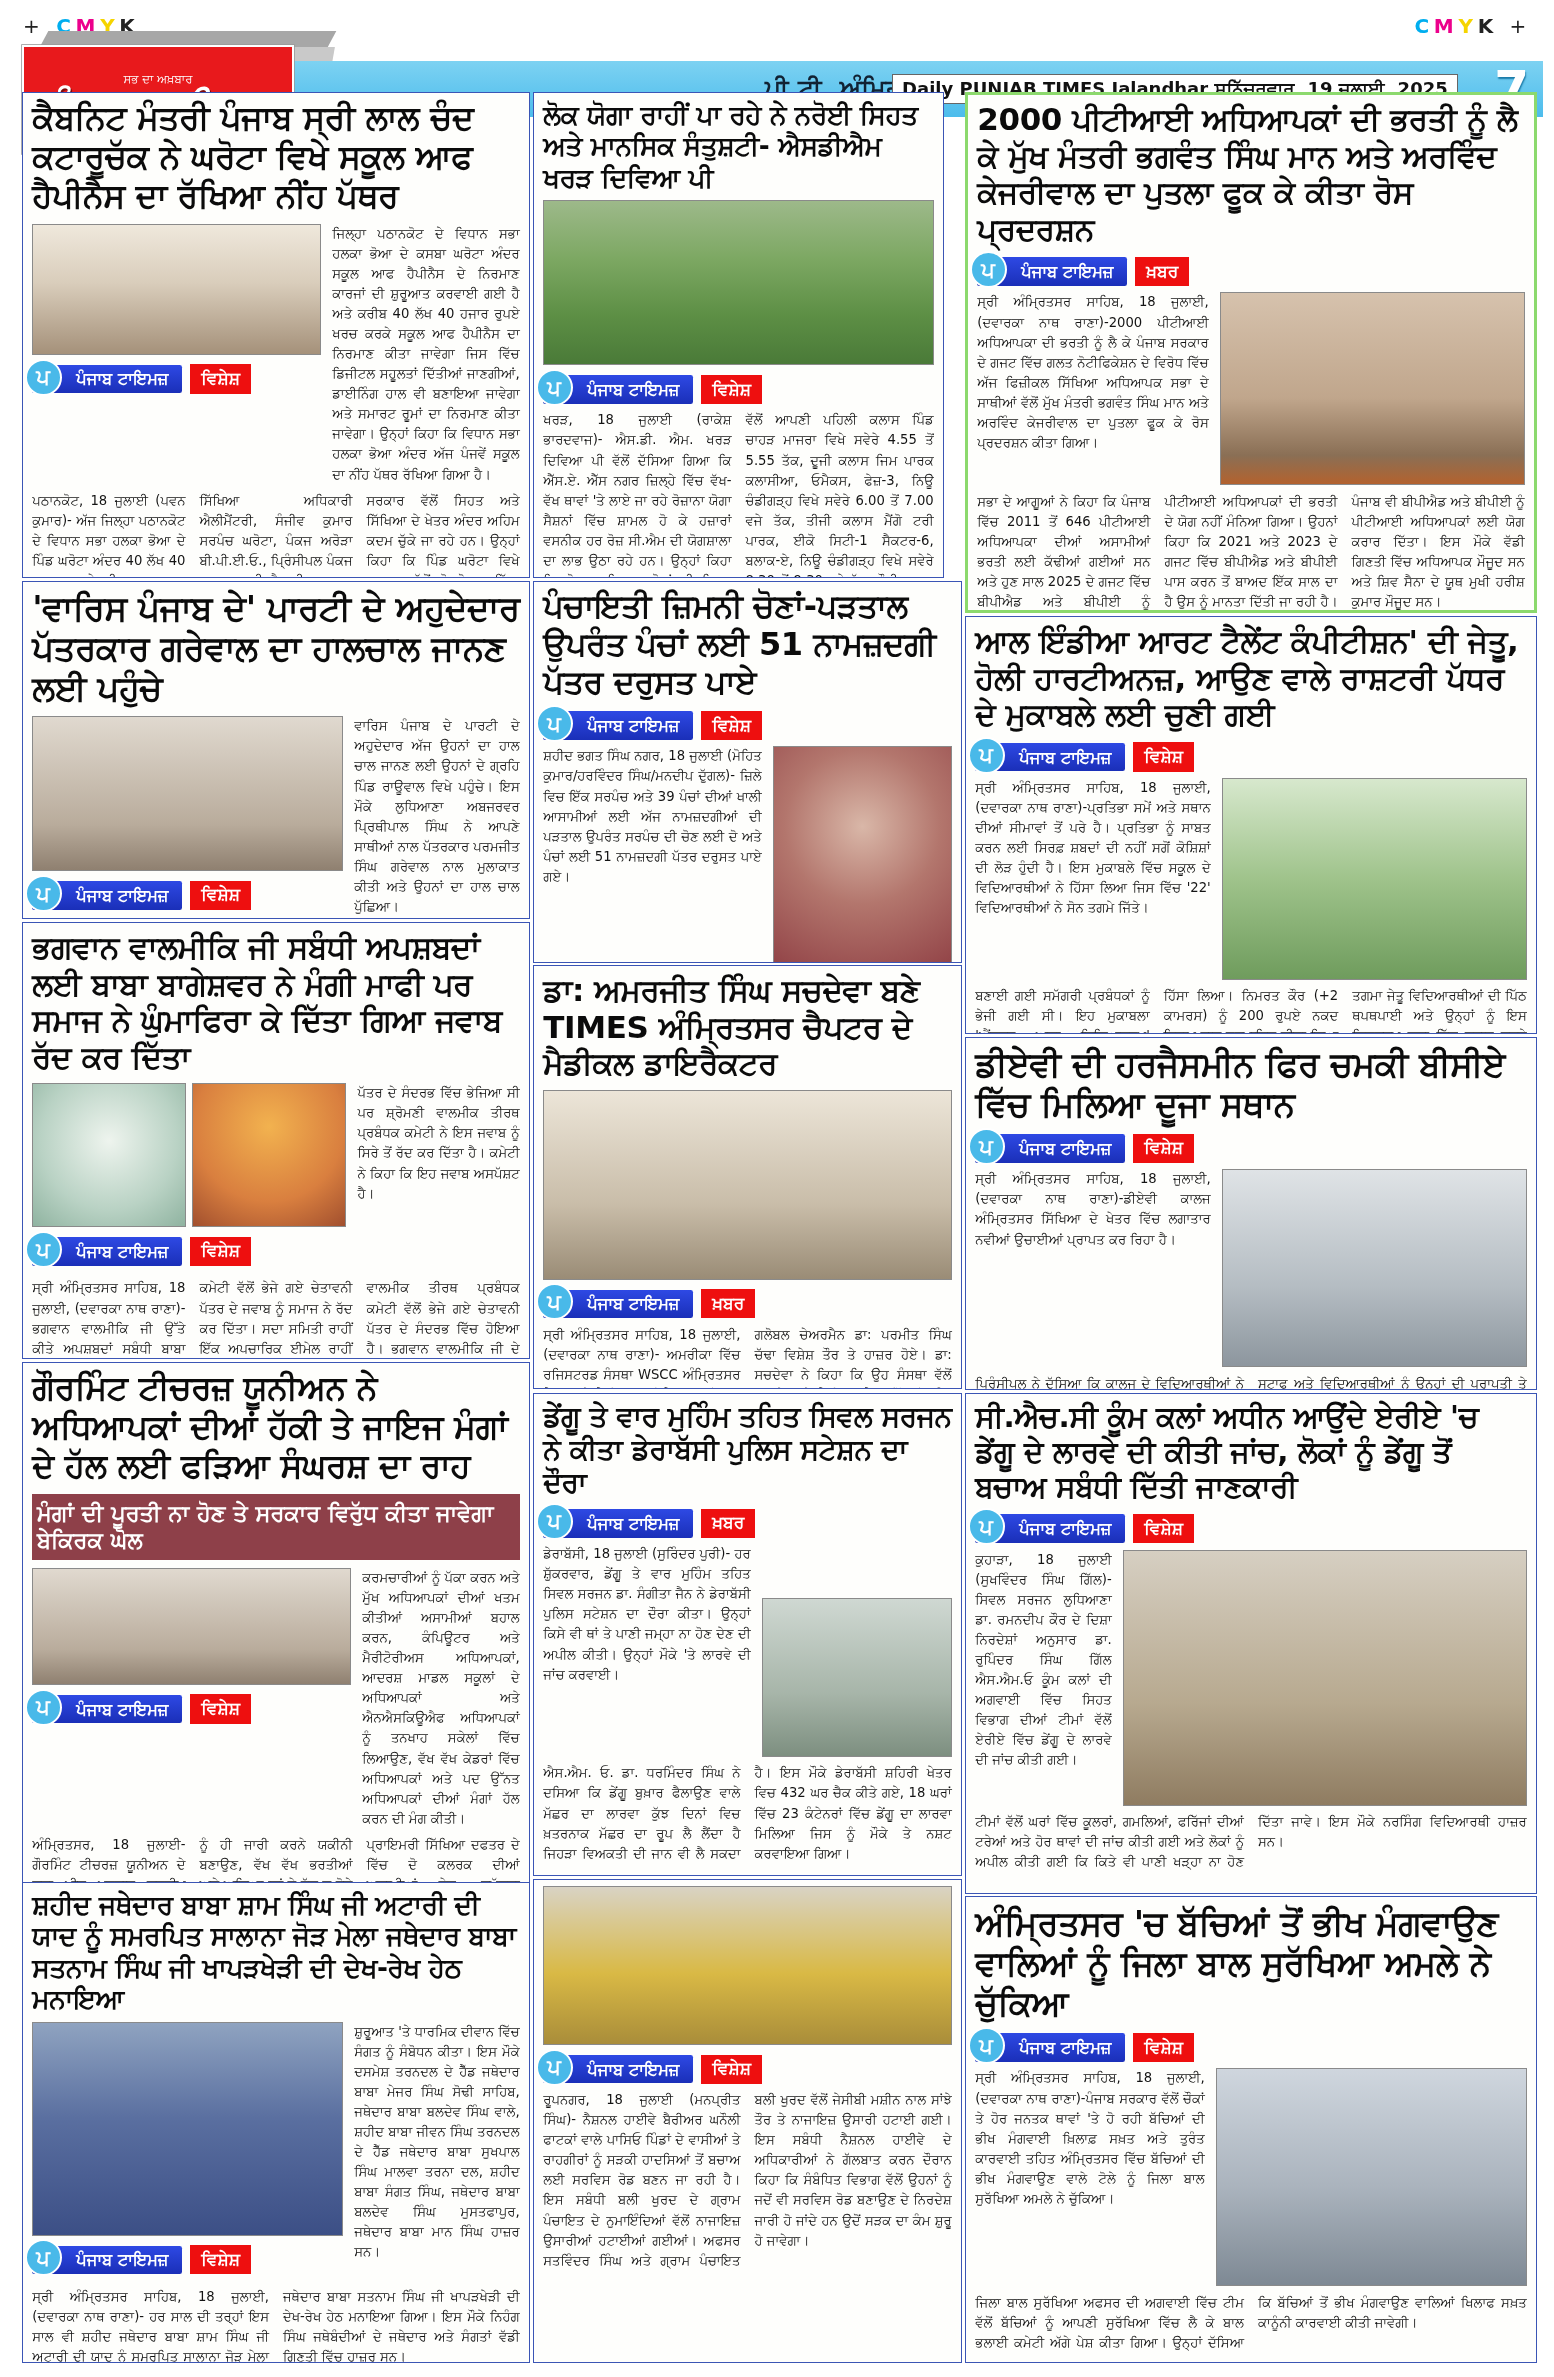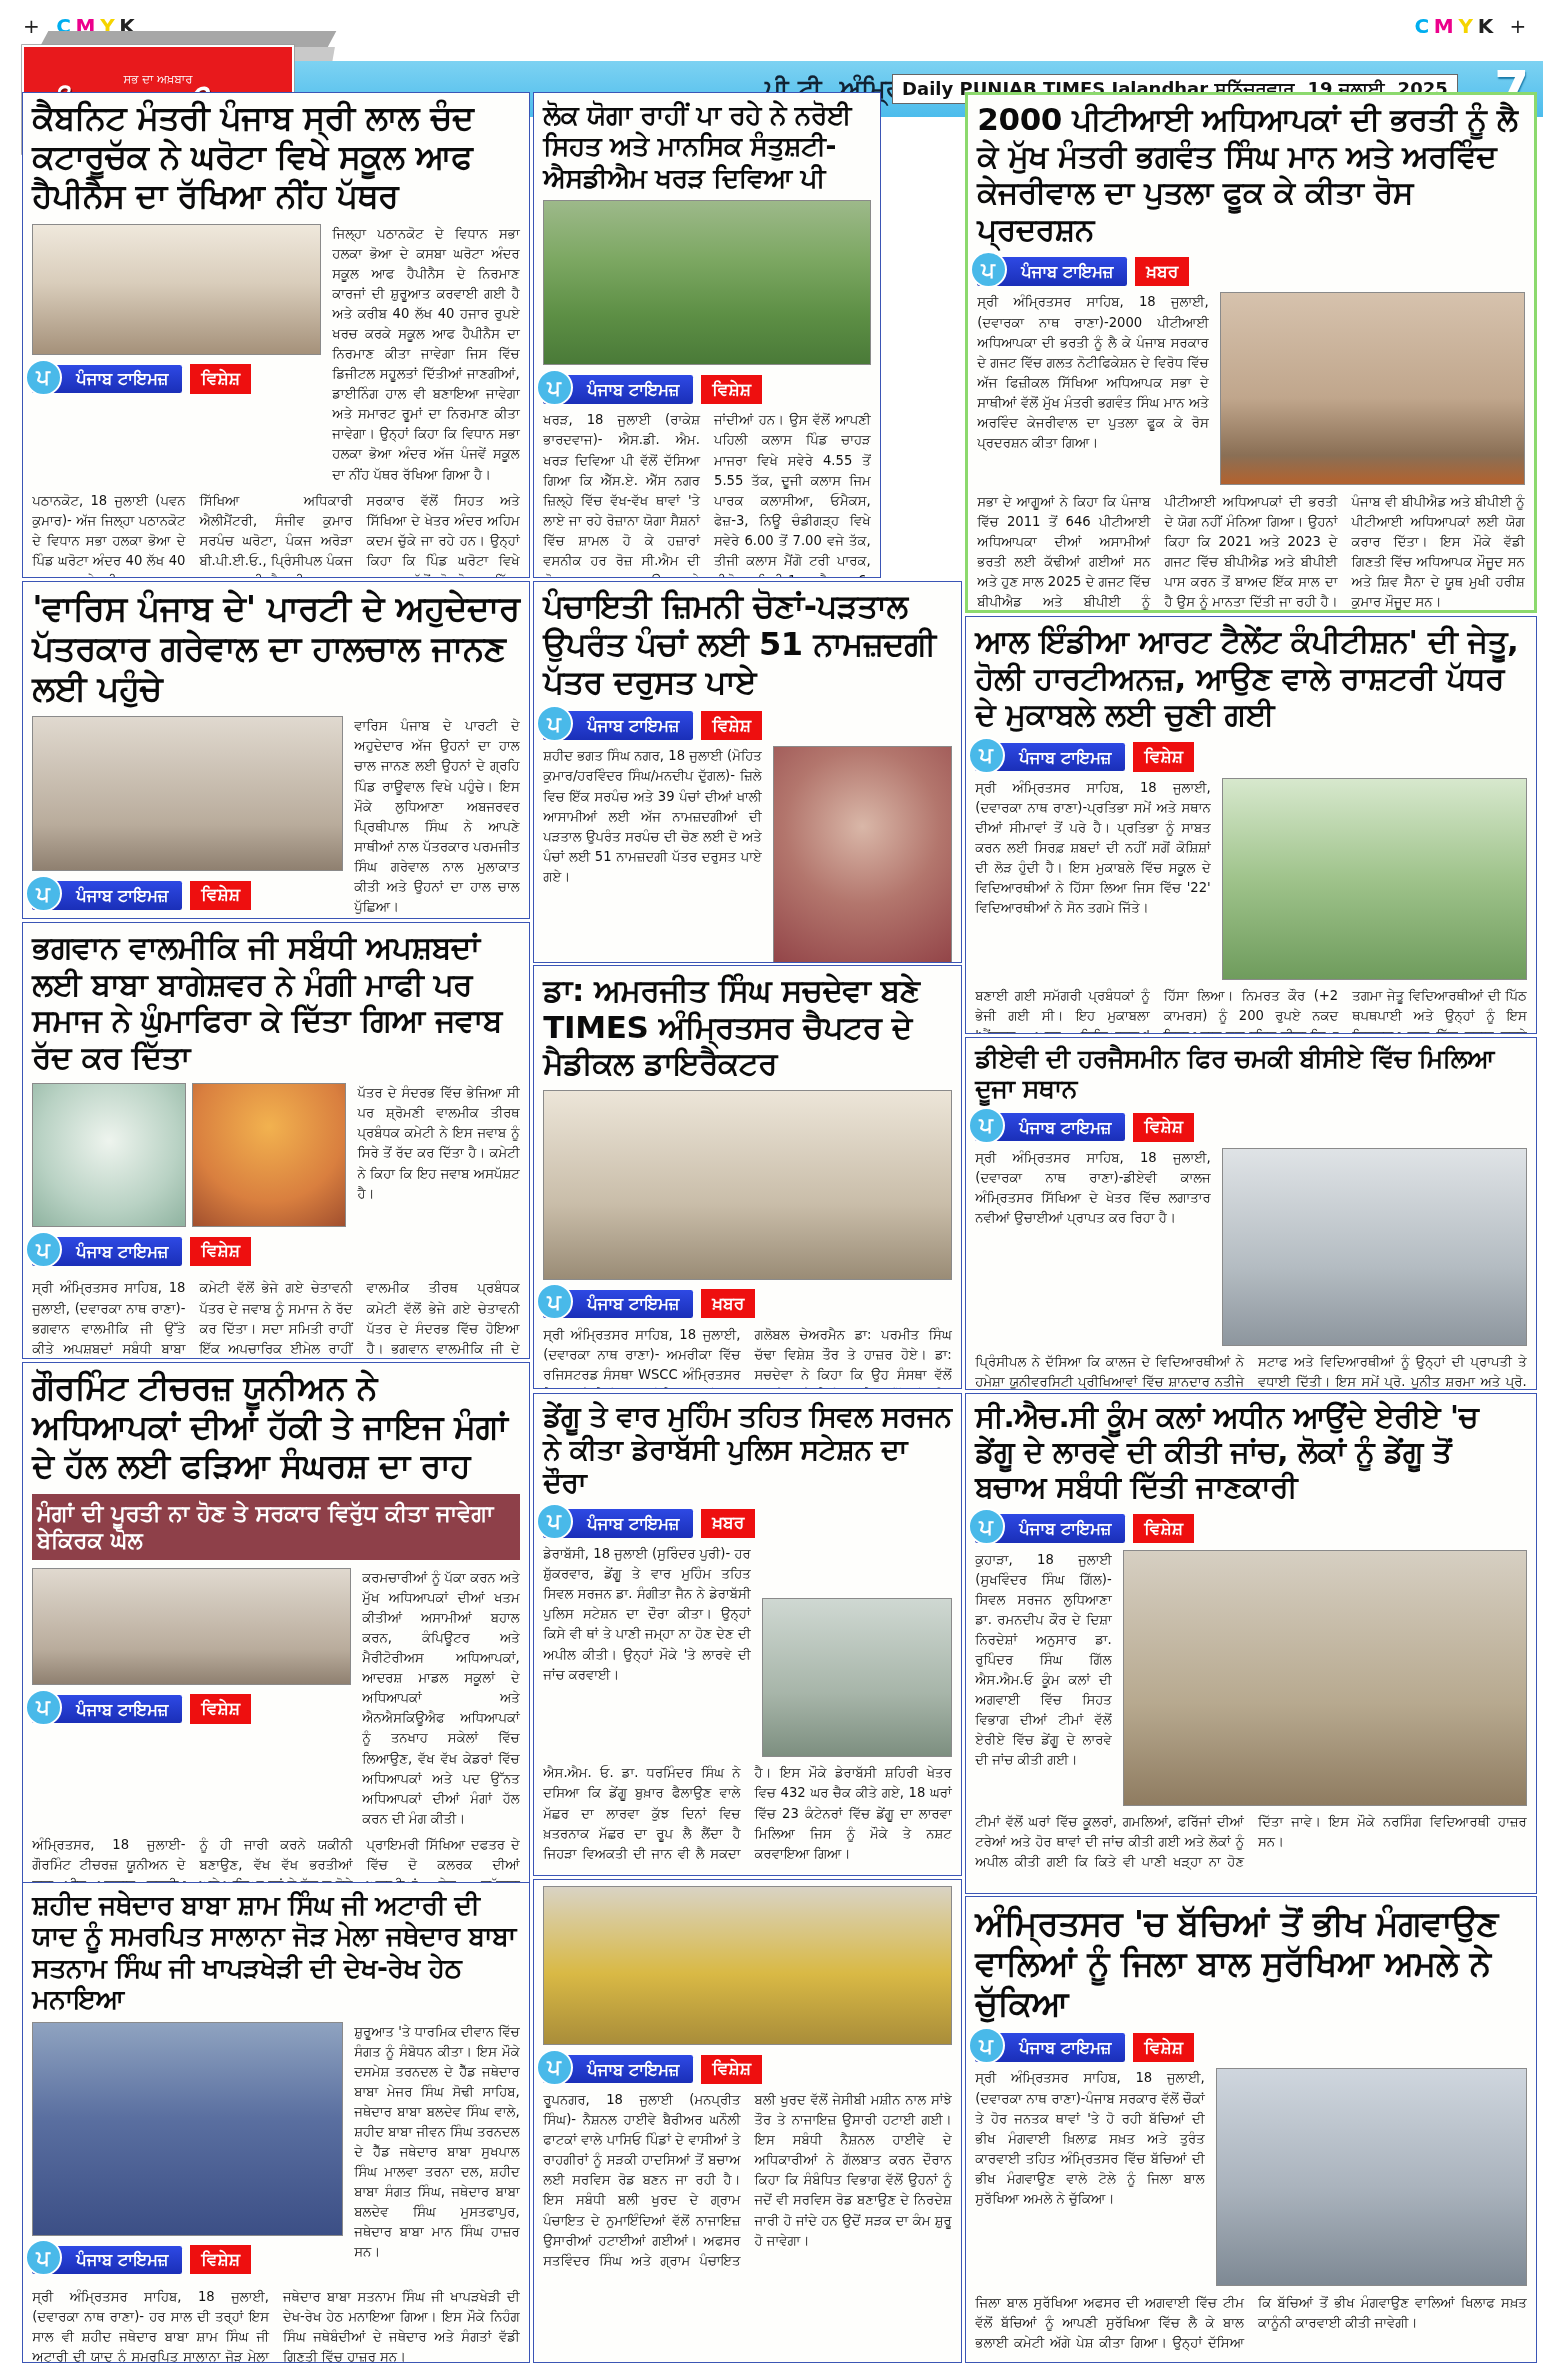--- a/index.html
+++ b/index.html
@@ -146,21 +146,21 @@
       <div class="byline">
         <span class="bl-main"><span class="bl-circle">ਪ</span><span>ਪੰਜਾਬ ਟਾਇਮਜ਼</span></span>
         <span class="bl-tag">ਵਿਸ਼ੇਸ਼</span>
       </div>
     </div>
     <div class="lead">ਸ਼ੁਰੂਆਤ 'ਤੇ ਧਾਰਮਿਕ ਦੀਵਾਨ ਵਿੱਚ ਸੰਗਤ ਨੂੰ ਸੰਬੋਧਨ ਕੀਤਾ। ਇਸ ਮੌਕੇ ਦਸਮੇਸ਼ ਤਰਨਦਲ ਦੇ ਹੈੱਡ ਜਥੇਦਾਰ ਬਾਬਾ ਮੇਜਰ ਸਿੰਘ ਸੋਢੀ ਸਾਹਿਬ, ਜਥੇਦਾਰ ਬਾਬਾ ਬਲਦੇਵ ਸਿੰਘ ਵਾਲੇ, ਸ਼ਹੀਦ ਬਾਬਾ ਜੀਵਨ ਸਿੰਘ ਤਰਨਦਲ ਦੇ ਹੈੱਡ ਜਥੇਦਾਰ ਬਾਬਾ ਸੁਖਪਾਲ ਸਿੰਘ ਮਾਲਵਾ ਤਰਨਾ ਦਲ, ਸ਼ਹੀਦ ਬਾਬਾ ਸੰਗਤ ਸਿੰਘ, ਜਥੇਦਾਰ ਬਾਬਾ ਬਲਦੇਵ ਸਿੰਘ ਮੁਸਤਫਾਪੁਰ, ਜਥੇਦਾਰ ਬਾਬਾ ਮਾਨ ਸਿੰਘ ਹਾਜ਼ਰ ਸਨ।</div>
   </div>
   <div class="cols cols2">ਸ੍ਰੀ ਅੰਮ੍ਰਿਤਸਰ ਸਾਹਿਬ, 18 ਜੁਲਾਈ, (ਦਵਾਰਕਾ ਨਾਥ ਰਾਣਾ)- ਹਰ ਸਾਲ ਦੀ ਤਰ੍ਹਾਂ ਇਸ ਸਾਲ ਵੀ ਸ਼ਹੀਦ ਜਥੇਦਾਰ ਬਾਬਾ ਸ਼ਾਮ ਸਿੰਘ ਜੀ ਅਟਾਰੀ ਦੀ ਯਾਦ ਨੂੰ ਸਮਰਪਿਤ ਸਾਲਾਨਾ ਜੋੜ ਮੇਲਾ ਜਥੇਦਾਰ ਬਾਬਾ ਸਤਨਾਮ ਸਿੰਘ ਜੀ ਖਾਪੜਖੇੜੀ ਦੀ ਦੇਖ-ਰੇਖ ਹੇਠ ਮਨਾਇਆ ਗਿਆ। ਇਸ ਮੌਕੇ ਨਿਹੰਗ ਸਿੰਘ ਜਥੇਬੰਦੀਆਂ ਦੇ ਜਥੇਦਾਰ ਅਤੇ ਸੰਗਤਾਂ ਵੱਡੀ ਗਿਣਤੀ ਵਿੱਚ ਹਾਜ਼ਰ ਸਨ।</div>
 </article>
 
-<article class="art" style="left:533px;top:92px;width:348px;height:486px">
+<article class="art" style="left:533px;top:92px;width:411px;height:486px">
   <h2 class="hl" style="font-size:26.4px">ਲੋਕ ਯੋਗਾ ਰਾਹੀਂ ਪਾ ਰਹੇ ਨੇ ਨਰੋਈ ਸਿਹਤ ਅਤੇ ਮਾਨਸਿਕ ਸੰਤੁਸ਼ਟੀ- ਐਸਡੀਐ​ਮ ਖਰੜ ਦਿਵਿਆ ਪੀ</h2>
   <div class="ph p2" style="width:100%;height:165px;margin-bottom:7.8px"></div>
   <div class="byline">
     <span class="bl-main"><span class="bl-circle">ਪ</span><span>ਪੰਜਾਬ ਟਾਇਮਜ਼</span></span>
     <span class="bl-tag">ਵਿਸ਼ੇਸ਼</span>
   </div>
   <div class="cols cols2">ਖਰੜ, 18 ਜੁਲਾਈ (ਰਾਕੇਸ਼ ਭਾਰਦਵਾਜ)- ਐਸ.ਡੀ. ਐਮ. ਖਰੜ ਦਿਵਿਆ ਪੀ ਵੱਲੋਂ ਦੱਸਿਆ ਗਿਆ ਕਿ ਐੱਸ.ਏ. ਐੱਸ ਨਗਰ ਜ਼ਿਲ੍ਹੇ ਵਿੱਚ ਵੱਖ-ਵੱਖ ਥਾਵਾਂ 'ਤੇ ਲਾਏ ਜਾ ਰਹੇ ਰੋਜ਼ਾਨਾ ਯੋਗਾ ਸੈਸ਼ਨਾਂ ਵਿੱਚ ਸ਼ਾਮਲ ਹੋ ਕੇ ਹਜ਼ਾਰਾਂ ਵਸਨੀਕ ਹਰ ਰੋਜ਼ ਸੀ.ਐਮ ਦੀ ਯੋਗਸ਼ਾਲਾ ਦਾ ਲਾਭ ਉਠਾ ਰਹੇ ਹਨ। ਉਨ੍ਹਾਂ ਕਿਹਾ ਕਿ ਯੋਗਾ ਅਭਿਆਸ ਲੋਕਾਂ ਦੀ ਸਿਹਤ ਲਈ ਵਰਦਾਨ ਸਿੱਧ ਹੋ ਰਿਹਾ ਹੈ। ਪਹਿਲਾਂ ਜਿਥੇ ਲੋਕਾਂ ਨੂੰ ਆਪਣੀਆਂ ਛੋਟੀਆਂ ਮੋਟੀਆਂ ਬਿਮਾਰੀਆਂ ਲਈ ਸਿਹਤਮੰਦ ਰੱਖਣ ਲਈ ਯੋਗਾ ਸਿਖਲਾਈ ਦੇ ਕੇ ਮੁੜ ਤੰਦਰੁਸਤੀ ਭਰੀ ਜੀਵਨ ਸ਼ੈਲੀ ਦਿੱਤੀ ਜਾ ਰਹੀ ਹੈ।    ਯੋਗਾ ਟਰੇਨਰ ਤਾਨੀਆਂ ਸੰਮਤ ਨੇ ਦੱਸਿਆ ਕਿ ਉਸ ਵੱਲੋਂ ਰੋਜ਼ਾਨਾ 6 ਯੋਗਾ ਕਲਾਸਾਂ ਲਗਾਈਆਂ ਜਾਂਦੀਆਂ ਹਨ। ਉਸ ਵੱਲੋਂ ਆਪਣੀ ਪਹਿਲੀ ਕਲਾਸ ਪਿੰਡ ਚਾਹੜ ਮਾਜਰਾ ਵਿਖੇ ਸਵੇਰੇ 4.55 ਤੋਂ 5.55 ਤੱਕ, ਦੂਜੀ ਕਲਾਸ ਜਿਮ ਪਾਰਕ ਕਲਾਸੀਆ, ਓਮੈਕਸ, ਫੇਜ਼-3, ਨਿਊ ਚੰਡੀਗੜ੍ਹ ਵਿਖੇ ਸਵੇਰੇ 6.00 ਤੋਂ 7.00 ਵਜੇ ਤੱਕ, ਤੀਜੀ ਕਲਾਸ ਮੈਂਗੋ ਟਰੀ ਪਾਰਕ, ਈਕੋ ਸਿਟੀ-1 ਸੈਕਟਰ-6, ਬਲਾਕ-ਏ, ਨਿਊ ਚੰਡੀਗੜ੍ਹ ਵਿਖੇ ਸਵੇਰੇ 8.30 ਤੋਂ 9.30 ਵਜੇ ਤੱਕ, ਚੌਥੀ ਕਲਾਸ ਪਾਰਕ ਨੰਬਰ-1, ਬਲਾਕ-ਏ, ਈਕੋਸਿਟੀ-1 ਵਿਖੇ ਸਵੇਰੇ 3.50 ਤੋਂ 4.50 ਵਜੇ ਤੱਕ, ਪੰਜਵੀਂ ਕਲਾਸ ਸ਼ਾਮ ਨੂੰ ਪਿੰਡ ਫਿਰੋਜ਼ਪੁਰ ਬਾਂਗਰ ਵਿਖੇ 4.55 ਤੋਂ 5.55 ਵਜੇ ਤੱਕ ਅਤੇ ਛੇਵੀਂ ਕਲਾਸ ਈਕੋਸਿਟੀ-2 ਵਿਖੇ ਸ਼ਾਮ 6:00-7:00 ਵਜੇ ਤੱਕ ਲਾਈ ਜਾਂਦੀ ਹੈ। ਜਿੱਥੇ ਰੋਜ਼ਾਨਾ ਸੈਸ਼ਨ ਹੋ ਰਹੇ ਹਨ।</div>
 </article>
 
 <article class="art" style="left:533px;top:581px;width:429px;height:382px">
@@ -228,21 +228,21 @@
     <span class="bl-tag">ਵਿਸ਼ੇਸ਼</span>
   </div>
   <div class="row">
     <div class="lead">ਸ੍ਰੀ ਅੰਮ੍ਰਿਤਸਰ ਸਾਹਿਬ, 18 ਜੁਲਾਈ, (ਦਵਾਰਕਾ ਨਾਥ ਰਾਣਾ)-ਪ੍ਰਤਿਭਾ ਸਮੇਂ ਅਤੇ ਸਥਾਨ ਦੀਆਂ ਸੀਮਾਵਾਂ ਤੋਂ ਪਰੇ ਹੈ। ਪ੍ਰਤਿਭਾ ਨੂੰ ਸਾਬਤ ਕਰਨ ਲਈ ਸਿਰਫ਼ ਸ਼ਬਦਾਂ ਦੀ ਨਹੀਂ ਸਗੋਂ ਕੋਸ਼ਿਸ਼ਾਂ ਦੀ ਲੋੜ ਹੁੰਦੀ ਹੈ। ਇਸ ਮੁਕਾਬਲੇ ਵਿੱਚ ਸਕੂਲ ਦੇ ਵਿਦਿਆਰਥੀਆਂ ਨੇ ਹਿੱਸਾ ਲਿਆ ਜਿਸ ਵਿੱਚ '22' ਵਿਦਿਆਰਥੀਆਂ ਨੇ ਸੋਨ ਤਗਮੇ ਜਿੱਤੇ।</div>
     <div class="ph p6" style="width:305px;height:202px;flex:0 0 auto"></div>
   </div>
   <div class="cols cols3">ਬਣਾਈ ਗਈ ਸਮੱਗਰੀ ਪ੍ਰਬੰਧਕਾਂ ਨੂੰ ਭੇਜੀ ਗਈ ਸੀ। ਇਹ ਮੁਕਾਬਲਾ 'ਐਂਬਲਰ ਅਯਾ ਵਿਦਿਆਸ਼ਰਮ' ਦੁਆਰਾ ਆਯੋਜਿਤ ਕੀਤਾ ਗਿਆ ਸੀ। ਇਸ ਮੁਕਾਬਲੇ ਵਿੱਚ ਭਾਰਤ ਦੇ ਵੱਖ-ਵੱਖ ਸਕੂਲਾਂ ਦੇ ਵਿਦਿਆਰਥੀਆਂ ਨੇ ਹਿੱਸਾ ਲਿਆ। ਨਿਮਰਤ ਕੌਰ (+2 ਕਾਮਰਸ) ਨੂੰ 200 ਰੁਪਏ ਨਕਦ ਇਨਾਮ ਨਾਲ ਸਨਮਾਨਿਤ ਕੀਤਾ ਗਿਆ ਅਤੇ ਅਗਲੇ ਉੱਚ ਪੜਾਅ ਭਾਵ ਰਾਸ਼ਟਰੀ ਪੱਧਰ ਲਈ ਚੁਣਿਆ ਗਿਆ।    ਨਾਲ ਹੀ ਮੈਡਮ ਜੀ ਨੇ ਸੋਨ ਤਗਮਾ ਜੇਤੂ ਵਿਦਿਆਰਥੀਆਂ ਦੀ ਪਿੱਠ ਥਪਥਪਾਈ ਅਤੇ ਉਨ੍ਹਾਂ ਨੂੰ ਇਸ ਦਿਲਚਸਪ ਕਲਾ ਵਿੱਚ ਸੁਧਾਰ ਕਰਦੇ ਰਹਿਣ ਲਈ ਉਤਸ਼ਾਹਿਤ ਕੀਤਾ।</div>
 </article>
 
 <article class="art" style="left:965px;top:1037px;width:572px;height:353px">
-  <h2 class="hl" style="font-size:25px">ਡੀਏਵੀ ਦੀ ਹਰਜੈਸਮੀਨ ਫਿਰ ਚਮਕੀ ਬੀਸੀਏ ਵਿੱਚ ਮਿਲਿਆ ਦੂਜਾ ਸਥਾਨ</h2>
+  <h2 class="hl" style="font-size:34px">ਡੀਏਵੀ ਦੀ ਹਰਜੈਸਮੀਨ ਫਿਰ ਚਮਕੀ ਬੀਸੀਏ ਵਿੱਚ ਮਿਲਿਆ ਦੂਜਾ ਸਥਾਨ</h2>
   <div class="byline">
     <span class="bl-main"><span class="bl-circle">ਪ</span><span>ਪੰਜਾਬ ਟਾਇਮਜ਼</span></span>
     <span class="bl-tag">ਵਿਸ਼ੇਸ਼</span>
   </div>
   <div class="row">
     <div class="lead">ਸ੍ਰੀ ਅੰਮ੍ਰਿਤਸਰ ਸਾਹਿਬ, 18 ਜੁਲਾਈ, (ਦਵਾਰਕਾ ਨਾਥ ਰਾਣਾ)-ਡੀਏਵੀ ਕਾਲਜ ਅੰਮ੍ਰਿਤਸਰ ਸਿੱਖਿਆ ਦੇ ਖੇਤਰ ਵਿੱਚ ਲਗਾਤਾਰ ਨਵੀਆਂ ਉਚਾਈਆਂ ਪ੍ਰਾਪਤ ਕਰ ਰਿਹਾ ਹੈ।</div>
     <div class="ph p10" style="width:305px;height:198px;flex:0 0 auto"></div>
   </div>
   <div class="cols cols2">ਪ੍ਰਿੰਸੀਪਲ ਨੇ ਦੱਸਿਆ ਕਿ ਕਾਲਜ ਦੇ ਵਿਦਿਆਰਥੀਆਂ ਨੇ ਹਮੇਸ਼ਾ ਯੂਨੀਵਰਸਿਟੀ ਪ੍ਰੀਖਿਆਵਾਂ ਵਿੱਚ ਸ਼ਾਨਦਾਰ ਨਤੀਜੇ ਪ੍ਰਾਪਤ ਕੀਤੇ ਹਨ। ਉਨ੍ਹਾਂ ਨੇ ਵਿਭਾਗ ਦੇ ਮਿਹਨਤੀ ਸਟਾਫ ਅਤੇ ਵਿਦਿਆਰਥੀਆਂ ਨੂੰ ਉਨ੍ਹਾਂ ਦੀ ਪ੍ਰਾਪਤੀ ਤੇ ਵਧਾਈ ਦਿੱਤੀ। ਇਸ ਸਮੇਂ ਪ੍ਰੋ. ਪੁਨੀਤ ਸ਼ਰਮਾ ਅਤੇ ਪ੍ਰੋ. ਨਿਧੀ ਕੌਸ਼ਲ ਵਿਸ਼ੇਸ਼ ਤੌਰ 'ਤੇ ਮੌਜੂਦ ਸਨ।</div>
 </article>

